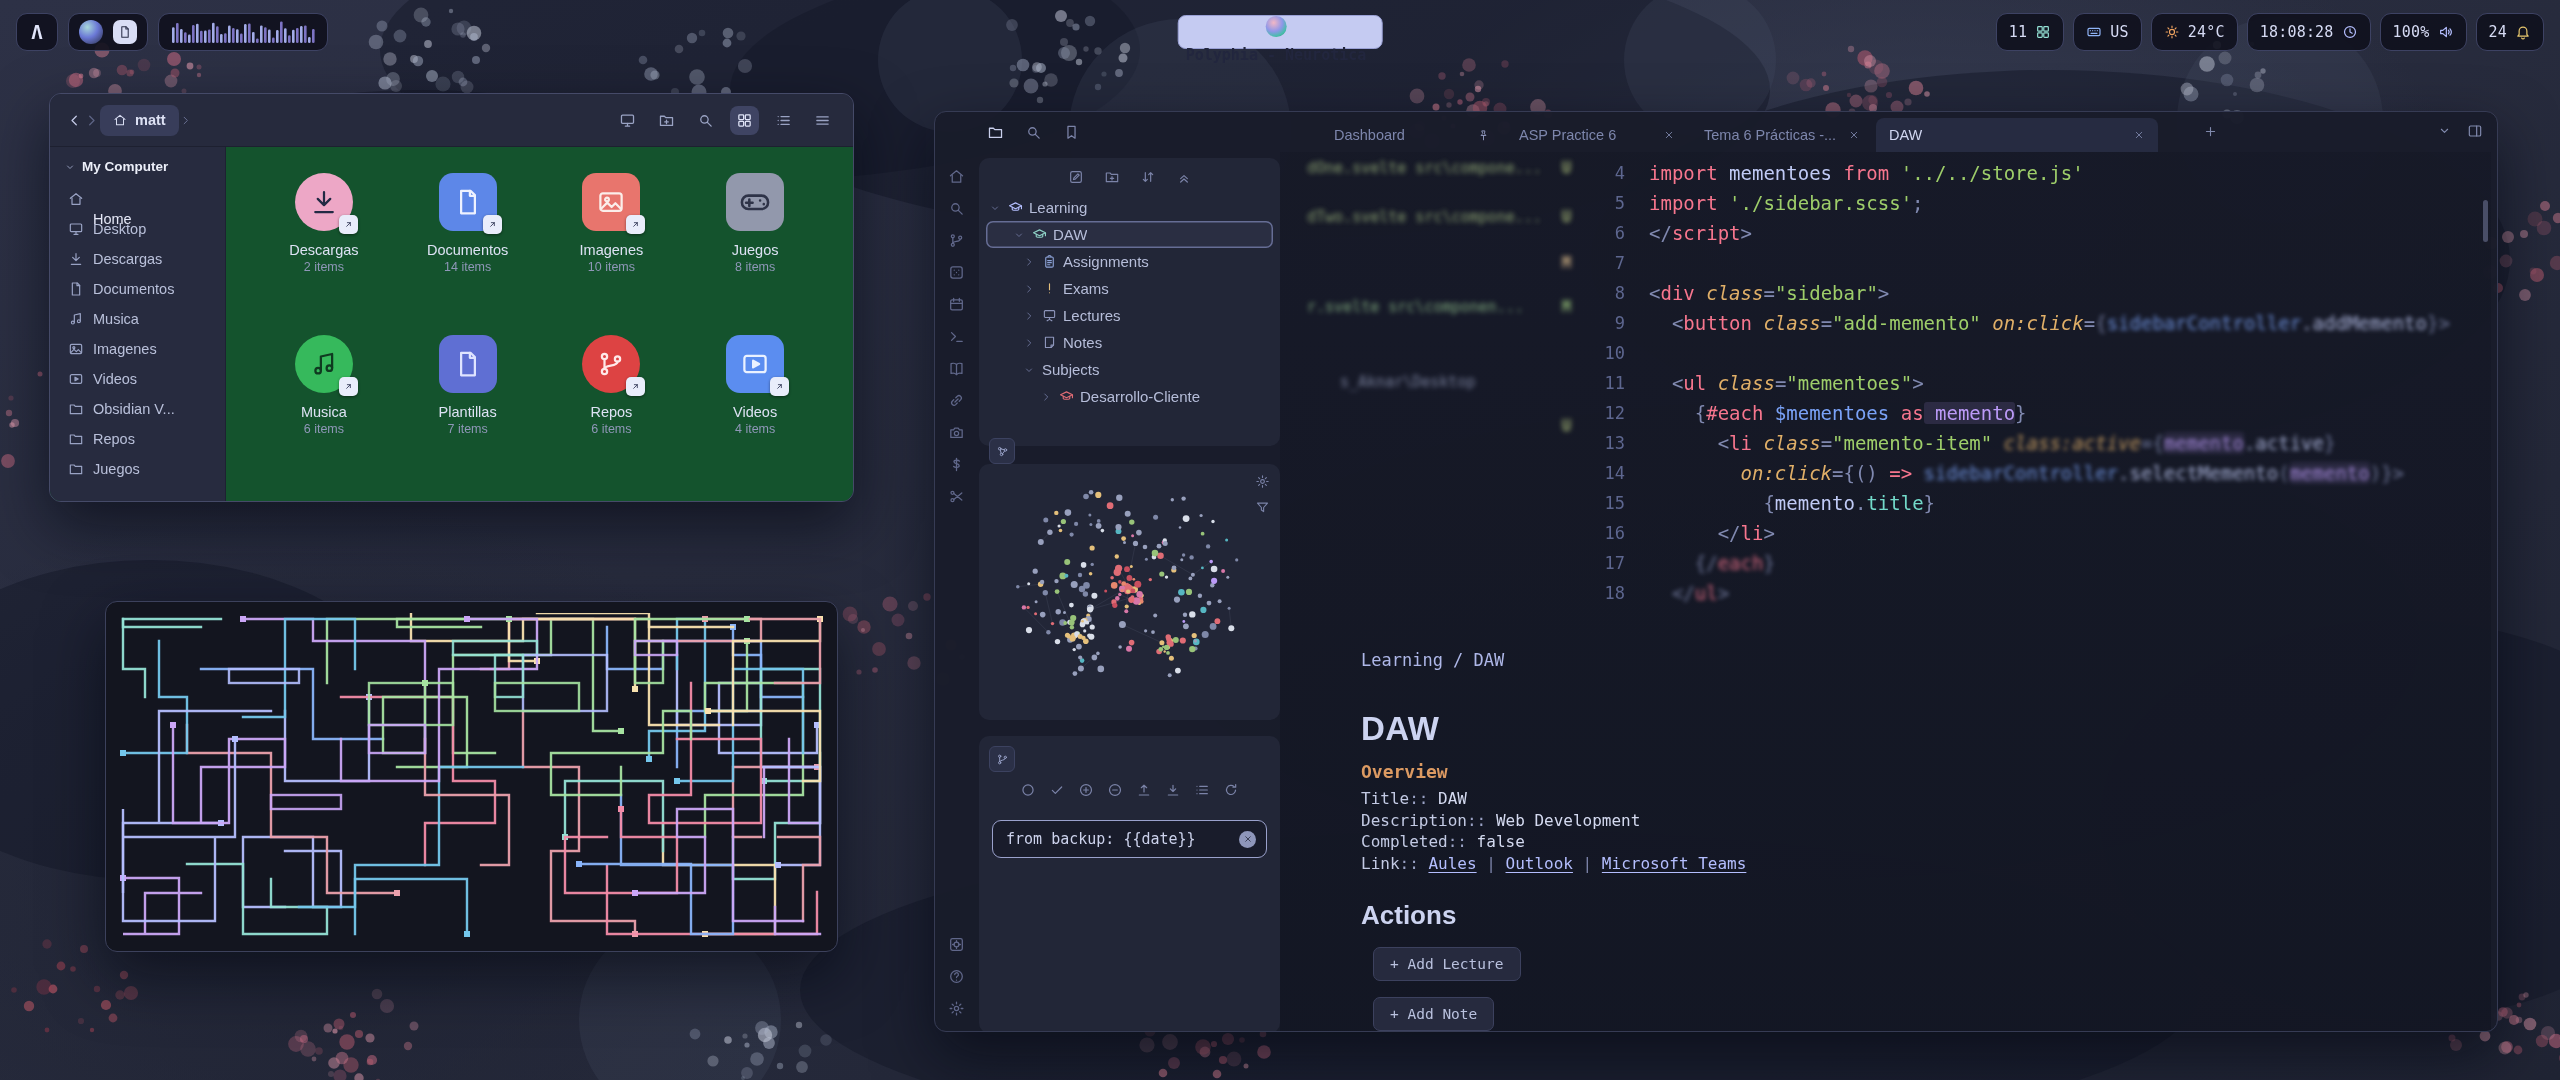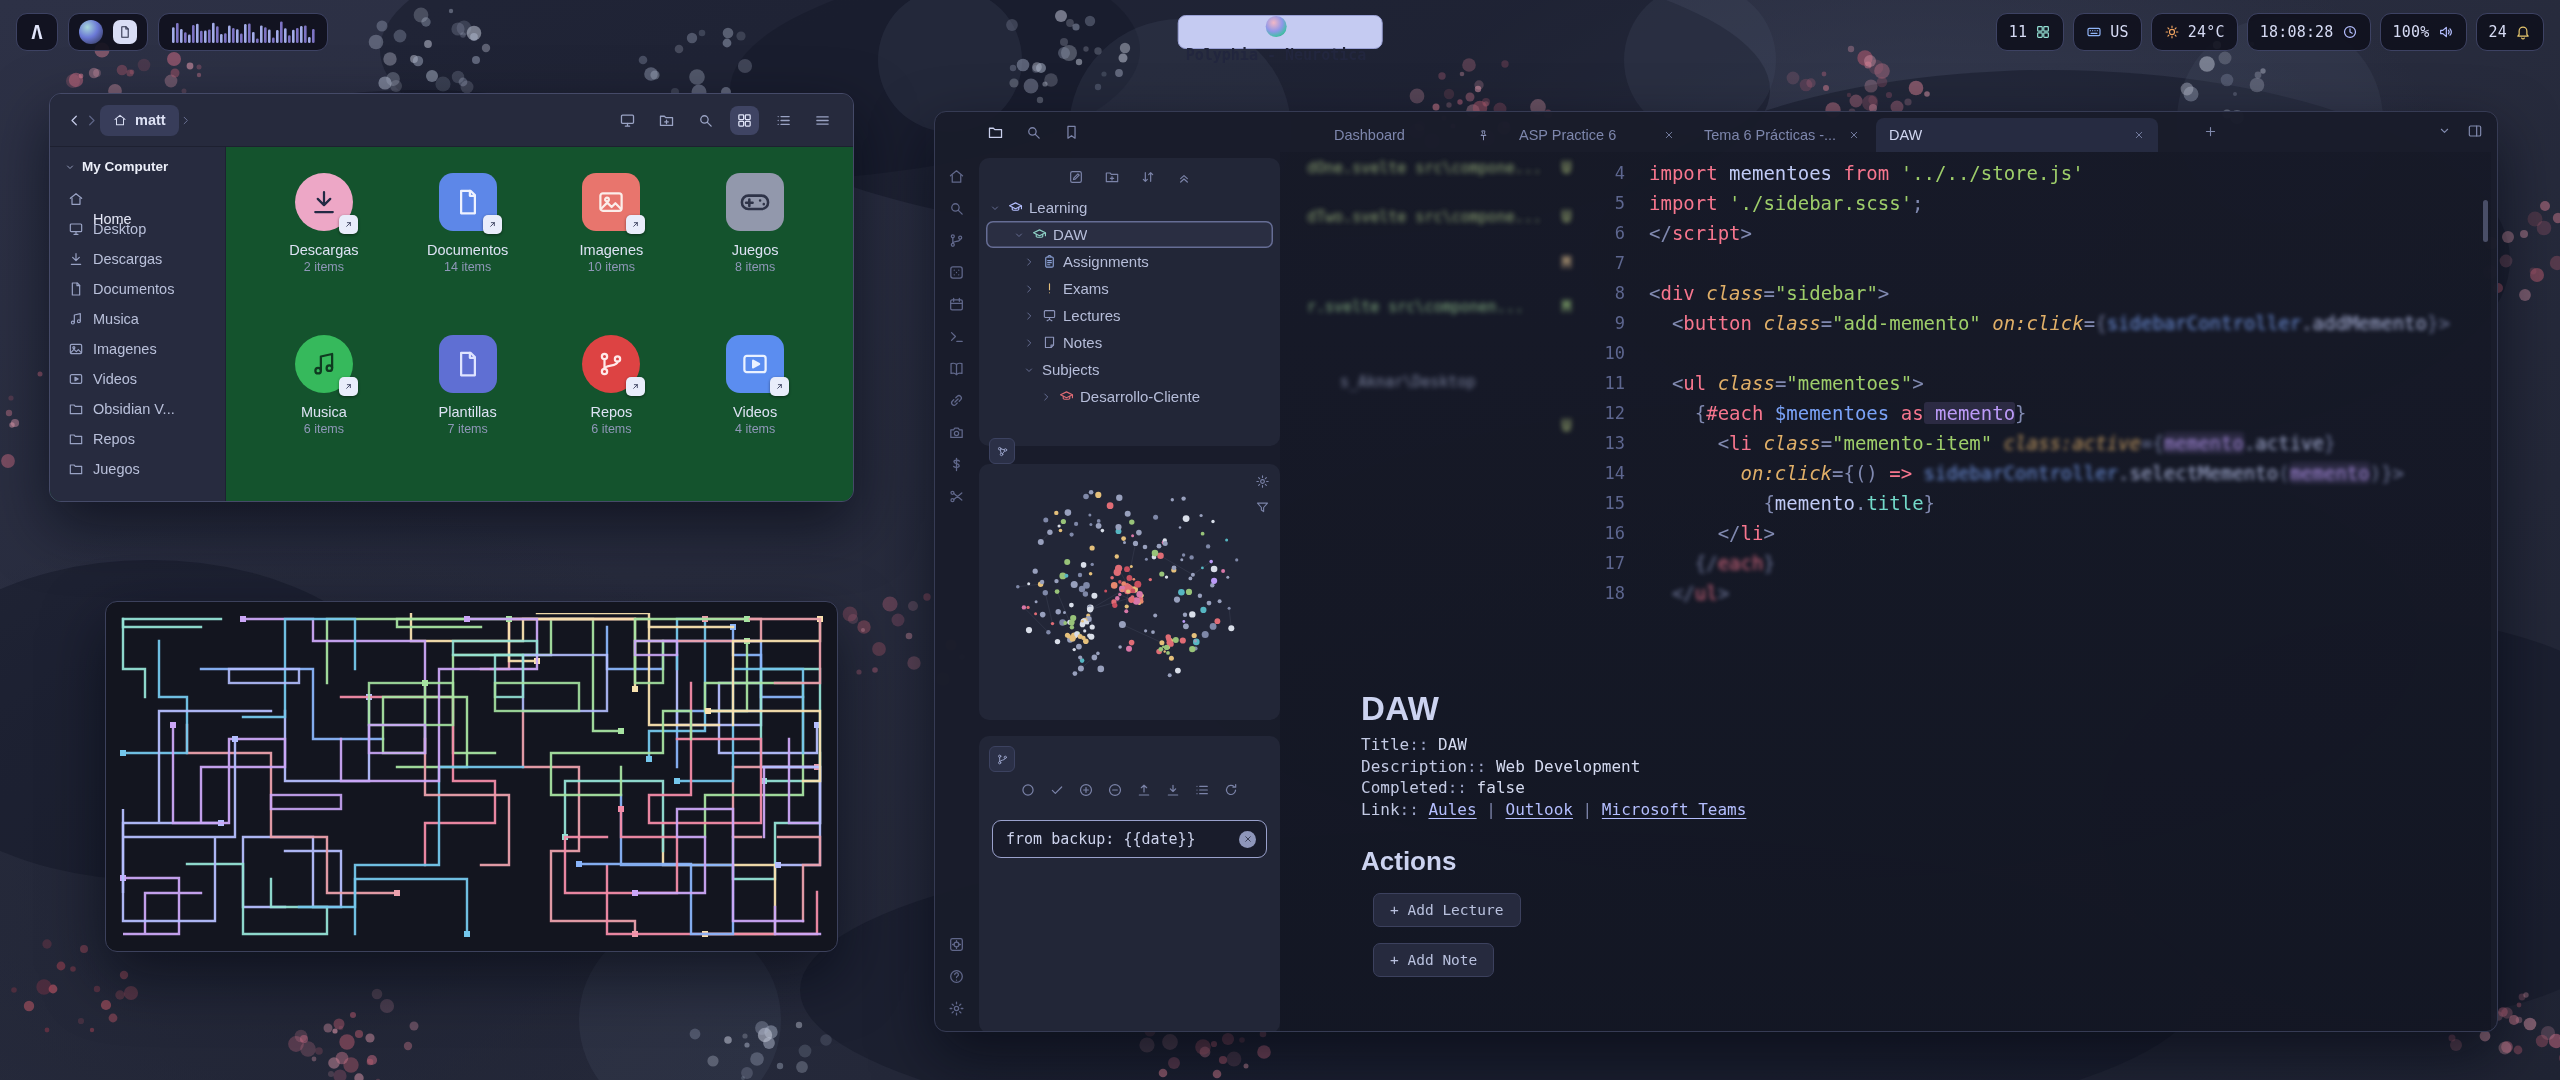--- a/index.html
+++ b/index.html
@@ -1717,21 +1717,23 @@
           <div class="code-line">
             <span class="gut">17</span>
             <span class="code-txt"><span class="tk-p">    </span><span class="tk-u blr">{/</span><span class="tk-k blr">each</span><span class="tk-u blr">}</span></span>
           </div>
           <div class="code-line">
             <span class="gut">18</span>
             <span class="code-txt"><span class="tk-p">  </span><span class="tk-u blr">&lt;/</span><span class="tk-t blr">ul</span><span class="tk-u blr">&gt;</span></span>
           </div>
         </div>
       <div class="note">
+        <div class="note-crumb">Learning / DAW</div>
         <h1 class="note-title">DAW</h1>
+        <div class="note-sec">Overview</div>
         <div id="note-fields">
             <div class="nf"><span class="nf-l">Title</span><span class="nf-sep">:: </span><span class="nf-v">DAW</span></div>
             <div class="nf"><span class="nf-l">Description</span><span class="nf-sep">:: </span><span class="nf-v">Web Development</span></div>
             <div class="nf"><span class="nf-l">Completed</span><span class="nf-sep">:: </span><span class="nf-v">false</span></div>
           </div>
         <div class="note-links" id="note-links"><span class="nf-l">Link</span><span class="nf-sep">:: </span><a class="nlink">Aules</a><span class="nf-sep2"> | </span><a class="nlink">Outlook</a><span class="nf-sep2"> | </span><a class="nlink">Microsoft Teams</a></div>
         <h2 class="note-actions">Actions</h2>
         <div id="note-buttons">
             <button class="note-btn">+ Add Lecture</button>
             <button class="note-btn">+ Add Note</button>

